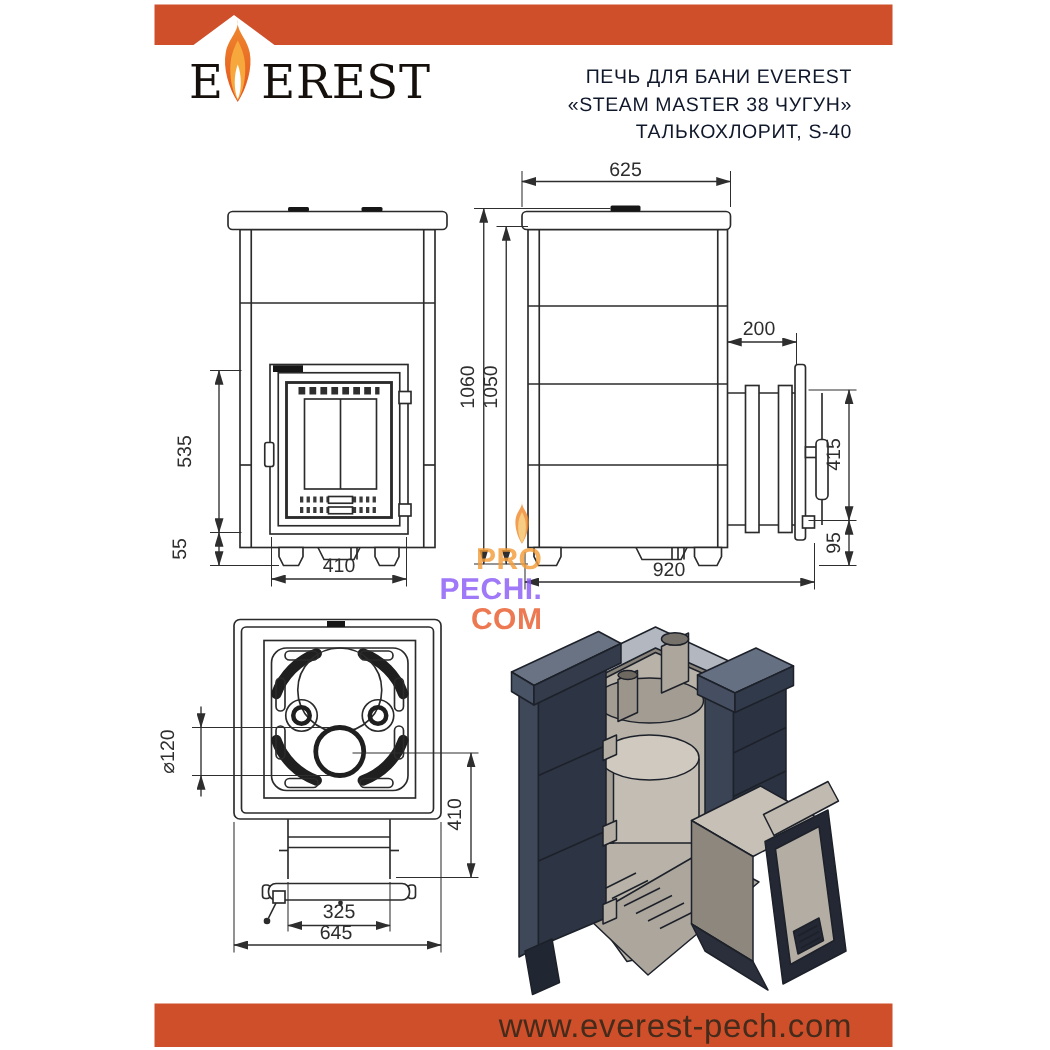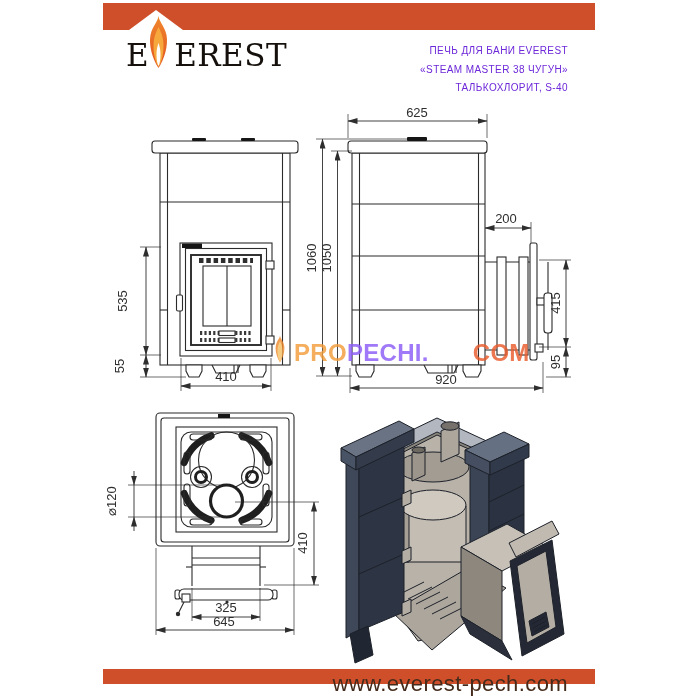--- a/index.html
+++ b/index.html
@@ -8,31 +8,31 @@
   .abs{position:absolute;}
   
   .top-bar{left:103px;top:3px;width:492px;height:27px;background:#cf4f2a;}
   .bar-notch{left:129px;top:10px;width:0;height:0;
     border-left:27px solid transparent;border-right:27px solid transparent;
     border-bottom:20px solid #ffffff;}
   .logo{left:126px;top:40px;height:40px;font-family:"DejaVu Serif","Liberation Serif",serif;
         font-weight:400;font-size:31px;line-height:31px;color:#15100c;letter-spacing:.5px;white-space:nowrap;}
   .logo .logo-gap{display:inline-block;width:25px;}
   .logo svg{position:absolute;left:20px;top:-27px;}
-  .hdr-title{right:132px;top:42px;text-align:right;color:#6d28d9;font-size:10px;
+  .hdr-title{right:132px;top:42px;text-align:right;color:#0f172a;font-size:13px;
              line-height:18.5px;letter-spacing:.4px;white-space:nowrap;}
   
   .watermark{left:270px;top:334px;display:flex;align-items:flex-end;opacity:.82;
-             font-weight:700;font-size:24px;line-height:20px;letter-spacing:.3px;white-space:nowrap;}
+             font-weight:700;font-size:20px;line-height:20px;letter-spacing:.3px;white-space:nowrap;flex-direction:column;}
   .watermark svg{margin-right:4px;}
   .wm-pro{color:#f29d3a;}
   .wm-pechi{color:#8b5cf6;}
   .wm-com{color:#ea5c2e;margin-left:44px;}
   
-  .bottom-bar{left:103px;top:669px;width:492px;height:15px;background:#cf4f2a;}
+  .bottom-bar{left:103px;top:669px;width:492px;height:29px;background:#cf4f2a;}
   .bottom-bar span{display:block;text-align:right;padding-right:27px;
                    font-size:22px;line-height:29px;color:#452b1b;letter-spacing:.4px;}
   
   svg.sheet{left:0;top:0;}
   svg.sheet text{font-family:"Liberation Sans","DejaVu Sans",sans-serif;
                  font-size:13px;fill:#2e2e2e;}
   .ln{stroke:#2b2b2b;stroke-width:1.1;fill:#ffffff;}
   .lnf{stroke:#2b2b2b;stroke-width:1.1;fill:none;}
   .thk{stroke-width:1.9;}
   .dim{stroke:#2e2e2e;stroke-width:.9;fill:none;}

